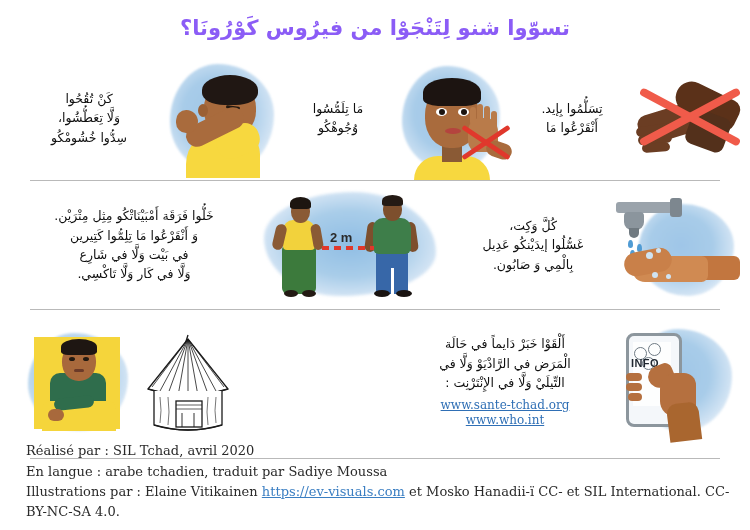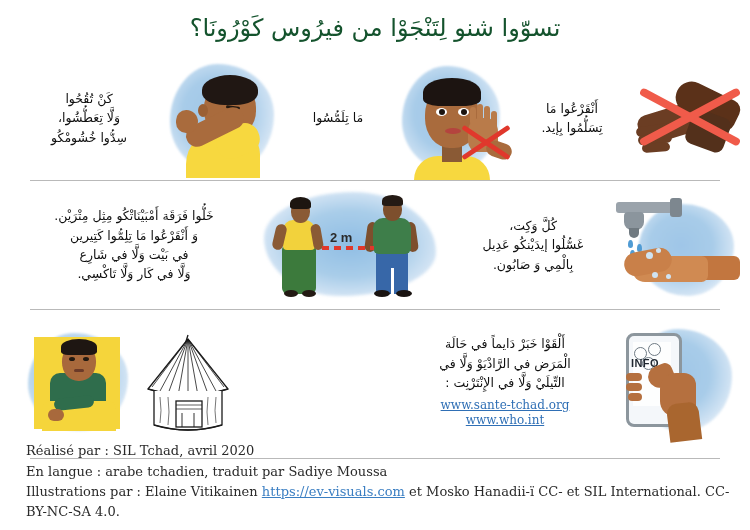--- a/index.html
+++ b/index.html
@@ -11,21 +11,21 @@
     position:relative;
   }
   .poster{width:750px;height:530px;position:relative;box-sizing:border-box;}
 
   
   .title-bar{
     height:56px;display:flex;align-items:center;justify-content:center;
   }
   .title{
     font-family:"DejaVu Sans", sans-serif;
-    font-size:24px;font-weight:normal;color:#14532d;
+    font-size:21px;font-weight:bold;color:#8b5cf6;
     direction:rtl;unicode-bidi:bidi-override;white-space:nowrap;
     letter-spacing:0px;
   }
 
   
   .row{display:flex;width:750px;box-sizing:border-box;position:relative;}
   .row-1{height:124px;}
   .row-2{height:128px;}
   .row-3{height:142px;}
 
@@ -240,20 +240,21 @@
         <div class="eye"></div>
         <div class="sleeve"></div>
         <div class="arm"></div>
         <div class="fist"></div>
       </div>
     </div>
 
     <div class="cellpair" style="width:230px;">
       <div class="txt" style="width:112px;">
         <span class="ln">مَا تِلَمُّسُوا</span>
+        <span class="ln">وُجُوهْكُو</span>
       </div>
       <div class="art a2">
         <div class="blob" style="left:8px;top:8px;width:98px;height:106px;"></div>
         <div class="shirt"></div>
         <div class="neck"></div>
         <div class="head"></div>
         <div class="hair"></div>
         <div class="eyeL"></div>
         <div class="eyeR"></div>
         <div class="pupL"></div>
@@ -265,22 +266,22 @@
         <div class="fingr" style="left:97px;top:53px;"></div>
         <div class="palm"></div>
         <div class="wrist"></div>
         <div class="xa"></div>
         <div class="xb"></div>
       </div>
     </div>
 
     <div class="cellpair" style="width:238px;">
       <div class="txt" style="width:120px;">
+        <span class="ln">تِسَلُّمُوا بِإيد.</span>
         <span class="ln">أَنْقَرْعُوا مَا</span>
-        <span class="ln">تِسَلُّمُوا بِإيد.</span>
       </div>
       <div class="art a3">
         <div class="h1"></div>
         <div class="f1"></div>
         <div class="f2"></div>
         <div class="f3"></div>
         <div class="h2"></div>
         <div class="k1"></div>
         <div class="xa"></div>
         <div class="xb"></div>

